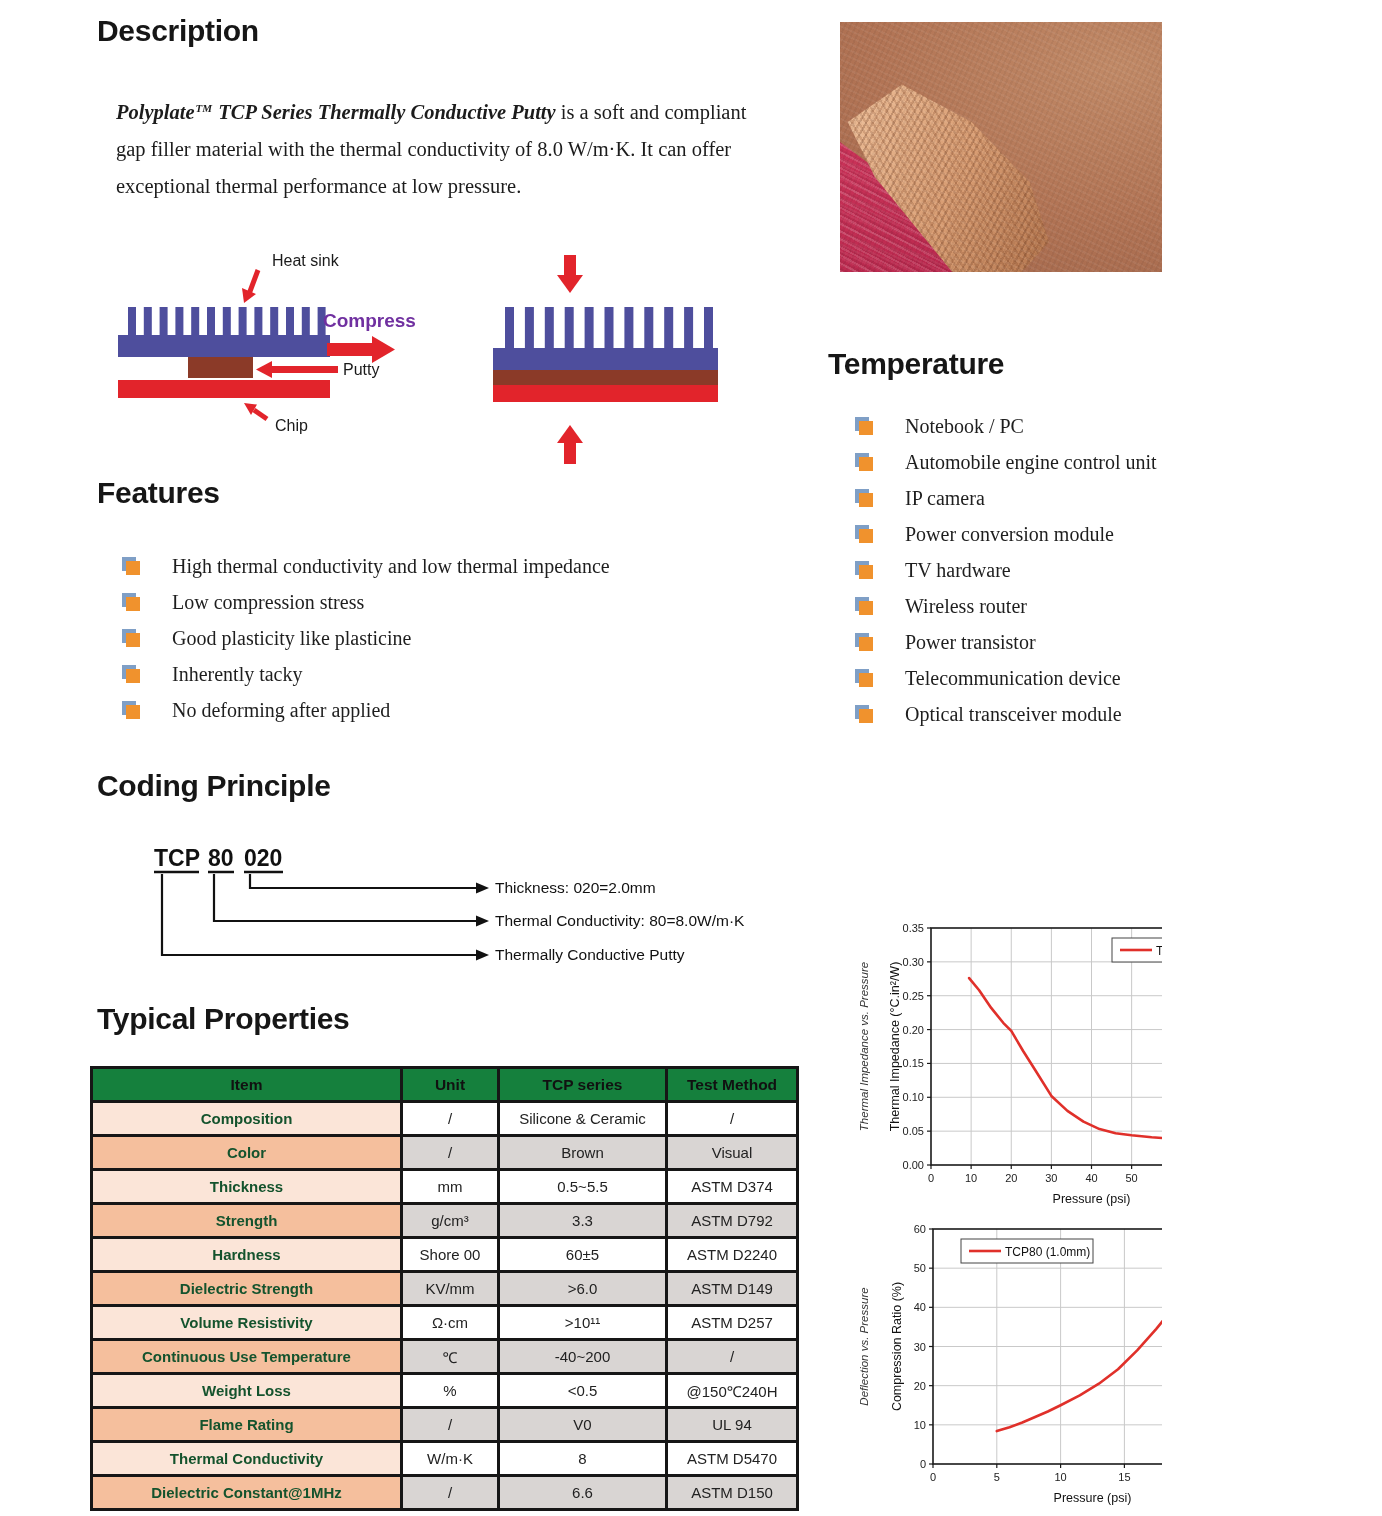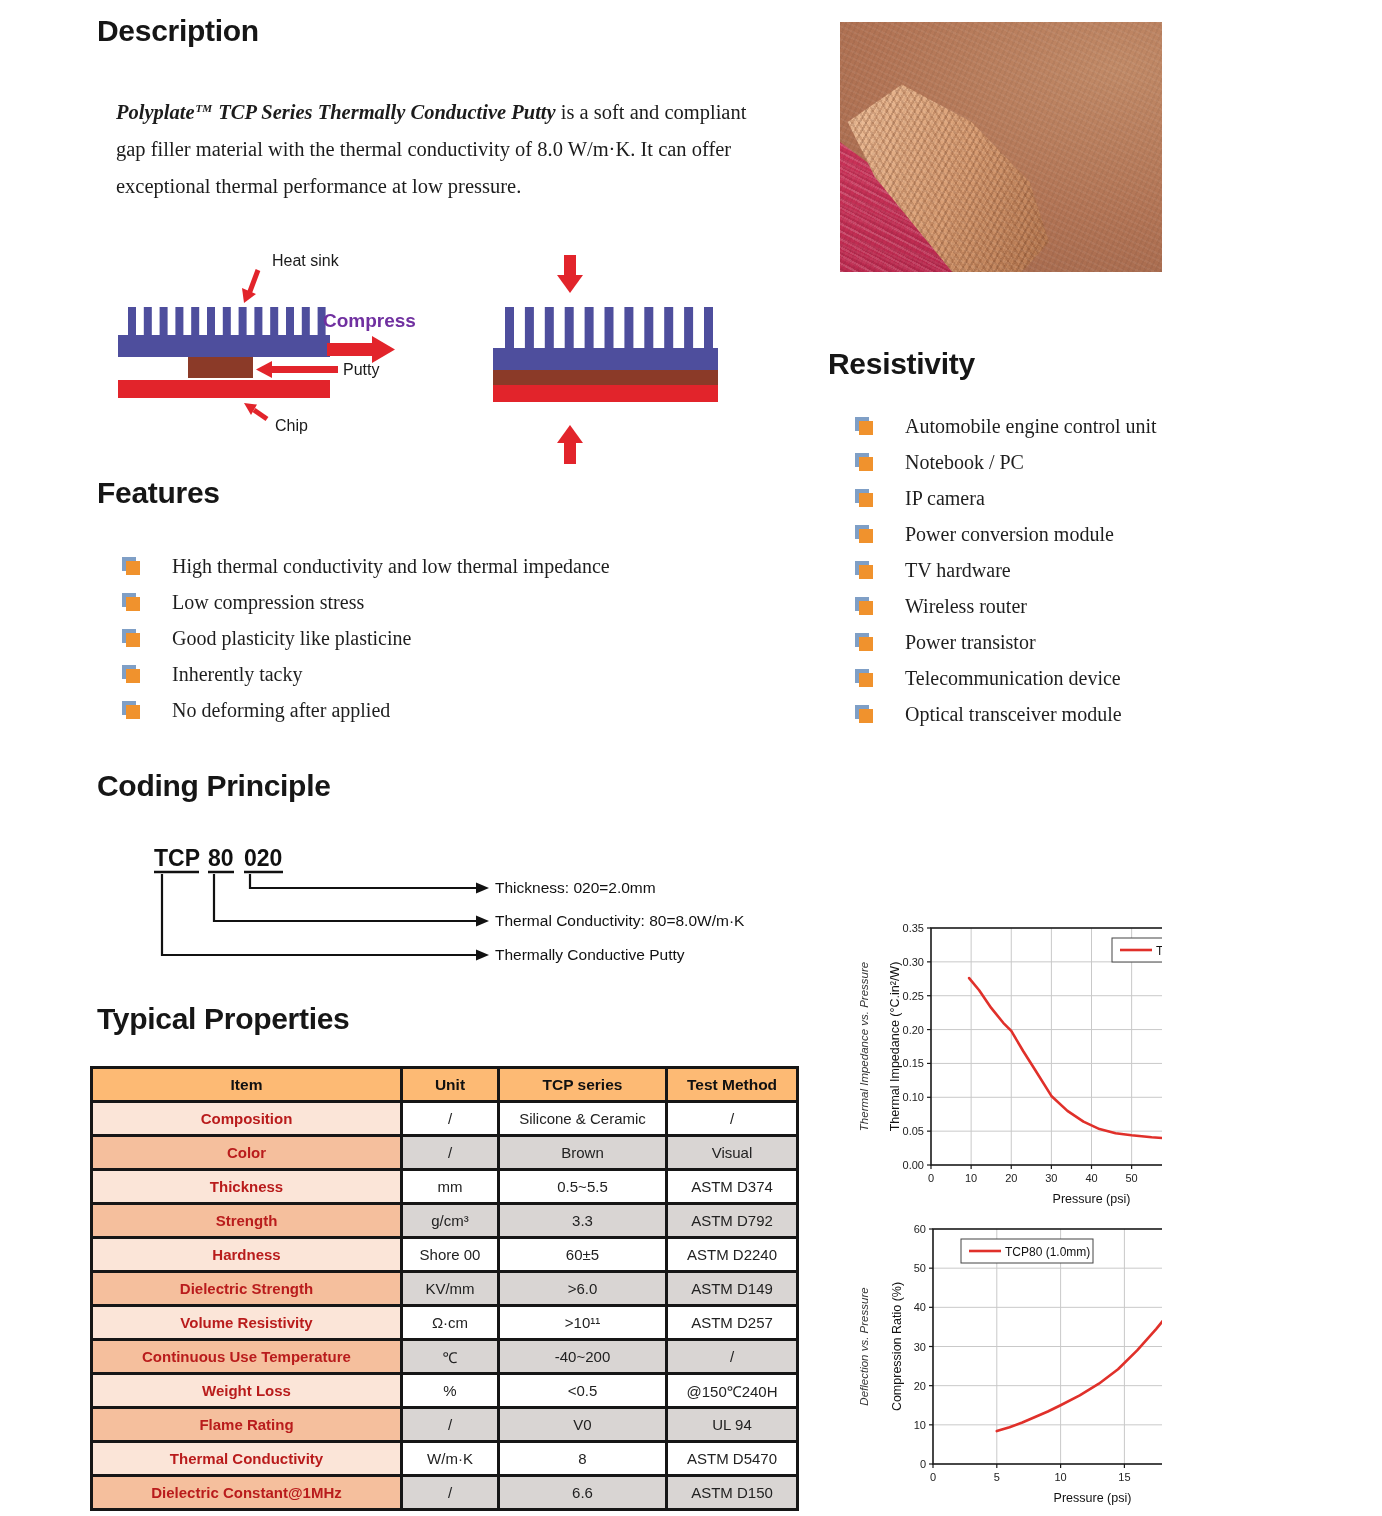--- a/index.html
+++ b/index.html
@@ -48,22 +48,22 @@
   .b-front{position:absolute;left:3.5px;top:3.5px;width:14px;height:14px;background:#F0922D;}
 
   .coding{position:absolute;left:98px;top:833px;}
   .code{font:bold 23px "Liberation Sans",sans-serif;fill:#111;}
   .clabel{font:15.5px "Liberation Sans",sans-serif;fill:#111;}
 
   .props{position:absolute;left:90px;top:1066px;width:706px;border-collapse:collapse;table-layout:fixed;
          font-family:"Liberation Sans",sans-serif;}
   .props th,.props td{border:3px solid #161616;text-align:center;height:31px;padding:0 2px;
          overflow:hidden;white-space:nowrap;}
-  .props th{background:#fdba74;font-size:15.5px;font-weight:bold;color:#111;}
-  .props td.item{font-weight:bold;font-size:15px;color:#b91c1c;}
+  .props th{background:#15803d;font-size:15.5px;font-weight:bold;color:#111;}
+  .props td.item{font-weight:bold;font-size:15px;color:#14532d;}
   .props td.val{font-size:15px;color:#222;}
   .props tr.odd td.item{background:#FBE5D8;}
   .props tr.odd td.val{background:#ffffff;}
   .props tr.even td.item{background:#F5BF9D;}
   .props tr.even td.val{background:#D9D5D3;}
 
   .chart{position:absolute;background:#fff;}
   .c1{left:858px;top:898px;}
   .c2{left:858px;top:1218px;}
   .tick{font:11px "Liberation Sans",sans-serif;fill:#222;}
@@ -137,35 +137,35 @@
     <text class="dcompress" x="218" y="87">Compress</text>
     <text class="dlabel" x="238" y="135">Putty</text>
     <text class="dlabel" x="170" y="191">Chip</text>
   </svg>
 
   <div class="photo">
     <div class="photo-red"></div>
     <div class="photo-flap"></div>
   </div>
 
-  <h1 class="h apps-h">Resistivity</h1>
+  <h1 class="h apps-h">Temperature</h1>
   <div class="list apps-list">
       <div class="li-row">
         <span class="bullet">
           <span class="b-back"></span>
           <span class="b-front"></span>
         </span>
+        <span class="li-text">Notebook / PC</span>
+      </div>
+      <div class="li-row">
+        <span class="bullet">
+          <span class="b-back"></span>
+          <span class="b-front"></span>
+        </span>
         <span class="li-text">Automobile engine control unit</span>
-      </div>
-      <div class="li-row">
-        <span class="bullet">
-          <span class="b-back"></span>
-          <span class="b-front"></span>
-        </span>
-        <span class="li-text">Notebook / PC</span>
       </div>
       <div class="li-row">
         <span class="bullet">
           <span class="b-back"></span>
           <span class="b-front"></span>
         </span>
         <span class="li-text">IP camera</span>
       </div>
       <div class="li-row">
         <span class="bullet">

